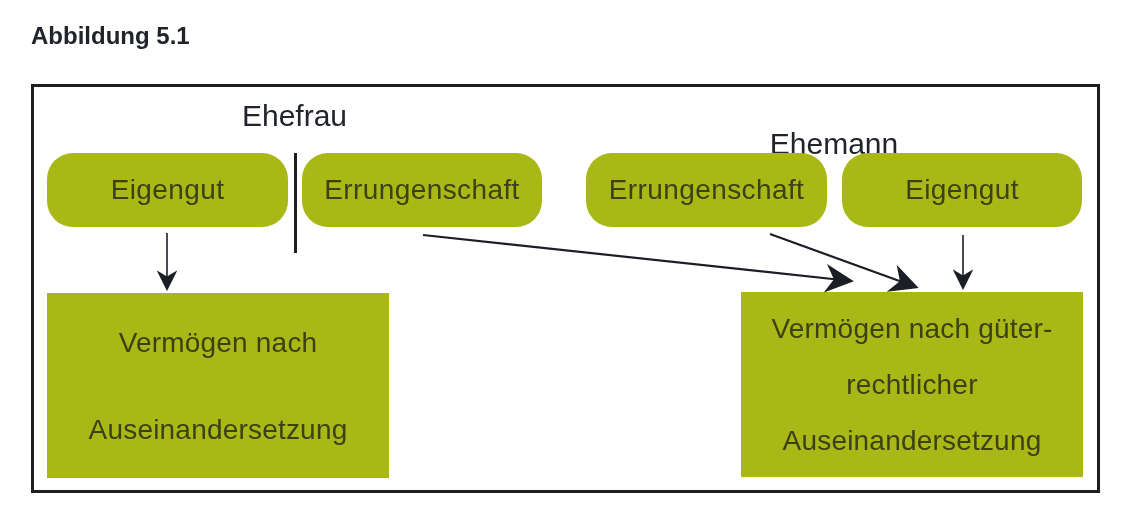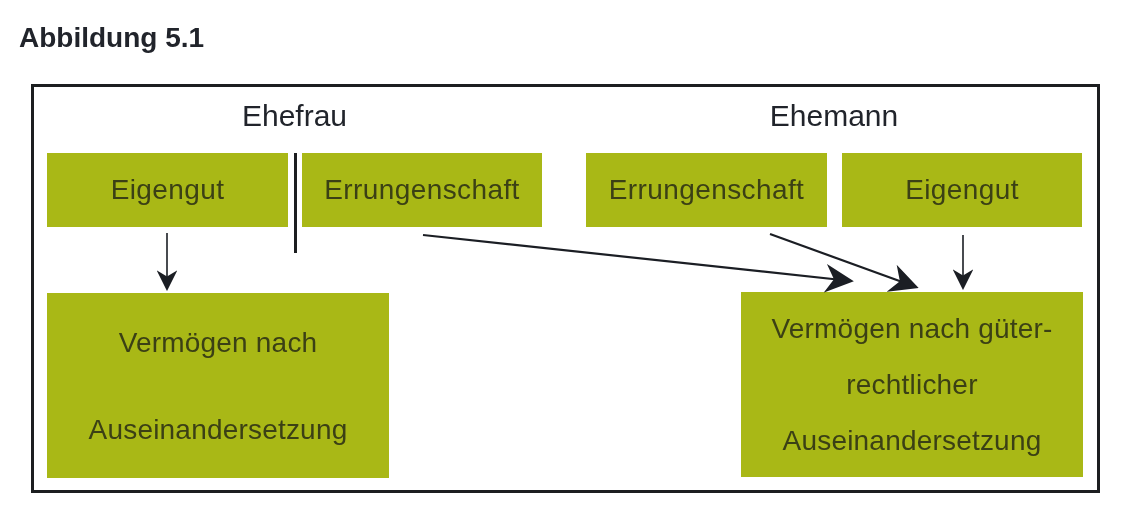--- a/index.html
+++ b/index.html
@@ -15,23 +15,23 @@
   .page {
     position: relative;
     width: 1129px;
     height: 525px;
     background: var(--background);
     font-family: "Liberation Sans", sans-serif;
     overflow: hidden;
   }
   .figure-title {
     position: absolute;
-    left: 19px;
+    left: 31px;
     top: 22px;
-    font-size: 28px;
+    font-size: 24px;
     font-weight: bold;
     color: var(--heading-text);
     letter-spacing: 0px;
   }
   .frame {
     position: absolute;
     left: 31px;
     top: 84px;
     width: 1069px;
     height: 409px;
@@ -40,32 +40,33 @@
   }
   .spouse-heading {
     position: absolute;
     top: 99px;
     font-size: 30px;
     font-weight: normal;
     color: var(--heading-text);
     text-align: center;
   }
   .spouse-heading.wife  { left: 47px;  width: 495px; }
-  .spouse-heading.husband { left: 586px; width: 496px; }
+  .spouse-heading.husband { left: 586px; width: 496px; margin-top: 28px; }
   .asset-box {
     position: absolute;
     top: 153px;
     height: 74px;
     background: var(--box-fill);
     color: var(--box-text);
     font-size: 28px;
     letter-spacing: 0.4px;
     display: flex;
     align-items: center;
     justify-content: center;
+    border-radius: 26px;
   }
   .asset-box.b1 { left: 47px;  width: 241px; }
   .asset-box.b2 { left: 302px; width: 240px; }
   .asset-box.b3 { left: 586px; width: 241px; }
   .asset-box.b4 { left: 842px; width: 240px; }
   .result-box {
     position: absolute;
     background: var(--box-fill);
     color: var(--box-text);
     font-size: 28px;

